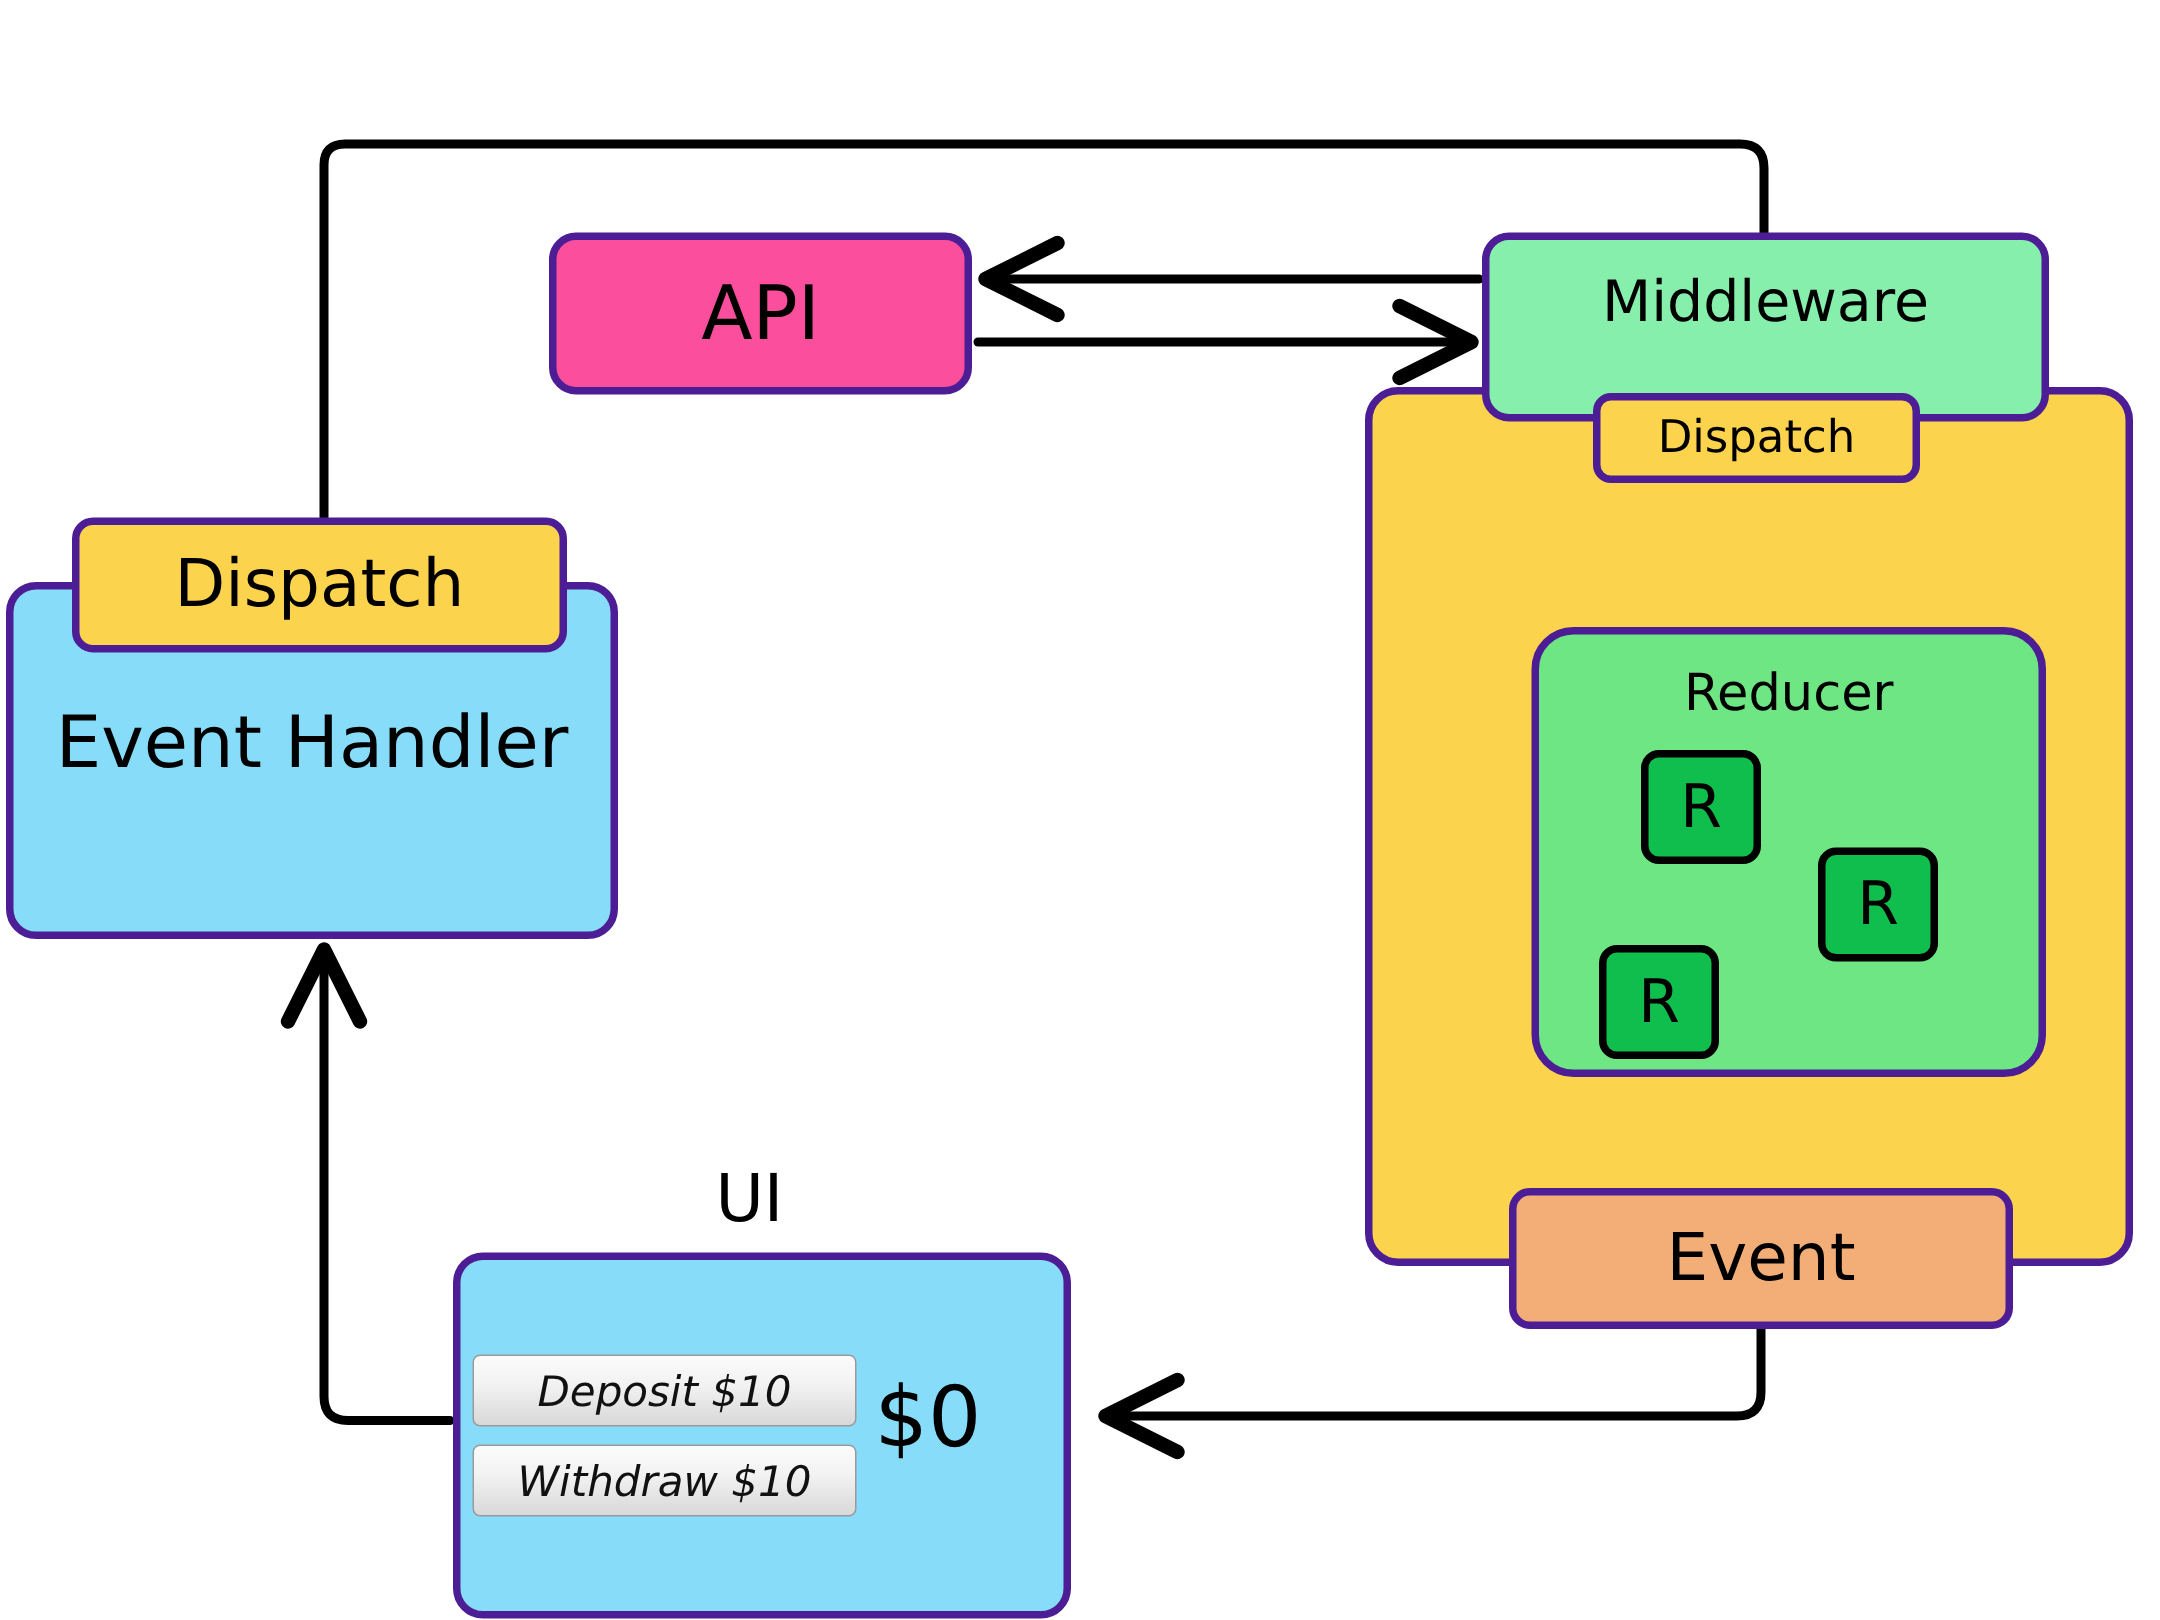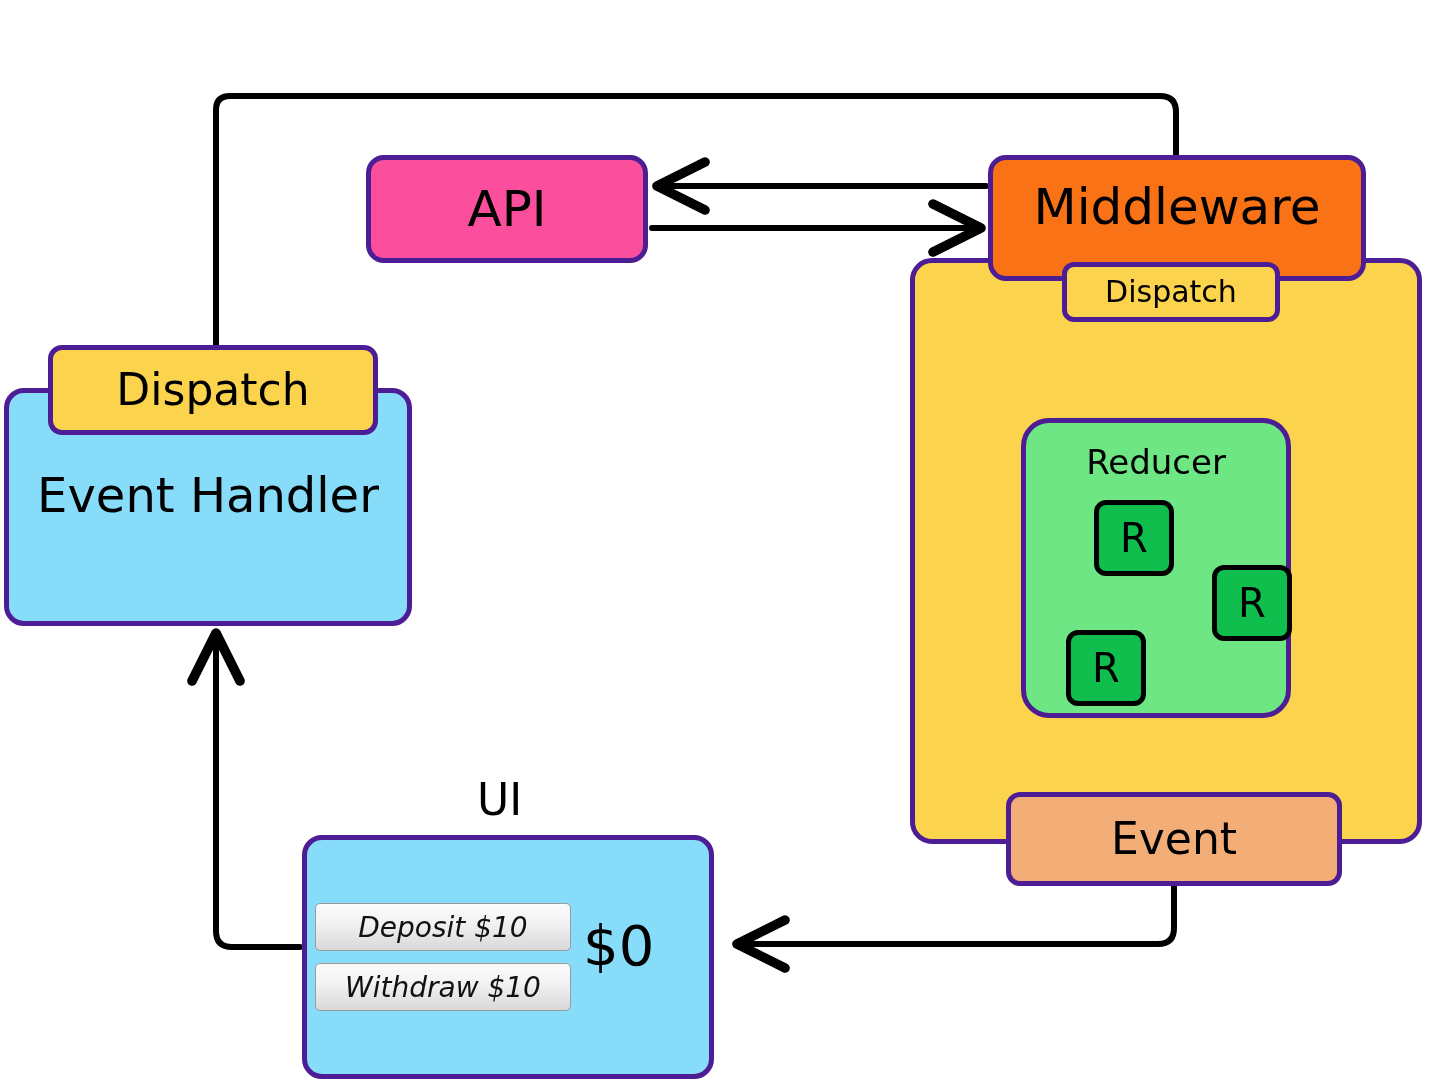--- a/index.html
+++ b/index.html
@@ -46,23 +46,23 @@
   
   #api-box {
     left: 366px; top: 155px; width: 282px; height: 108px;
     background: #fb4f9d;
     border-radius: 18px;
     font-size: 50px;
     z-index: 6;
   }
   #middleware-box {
     left: 988px; top: 155px; width: 378px; height: 126px;
-    background: #f97316;
+    background: #86efac;
     border-radius: 18px;
-    font-size: 50px;
+    font-size: 38px;
     align-items: flex-start;
     padding-top: 22px;
     z-index: 6;
   }
   #store-box {
     left: 910px; top: 258px; width: 512px; height: 586px;
     background: #fcd34d;
     border-radius: 22px;
     z-index: 2;
     display: block;
@@ -72,21 +72,21 @@
     font-size: 46px;
   }
   #store-dispatch-box {
     left: 1062px; top: 262px; width: 218px; height: 60px;
     background: #fcd34d;
     border-radius: 12px;
     font-size: 30px;
     z-index: 7;
   }
   #reducer-box {
-    left: 1021px; top: 418px; width: 270px; height: 300px;
+    left: 1021px; top: 418px; width: 343px; height: 300px;
     background: #6de683;
     border-radius: 28px;
     z-index: 5;
     align-items: flex-start;
     justify-content: center;
     padding-top: 22px;
     font-size: 34px;
   }
   .r-box {
     position: absolute;

